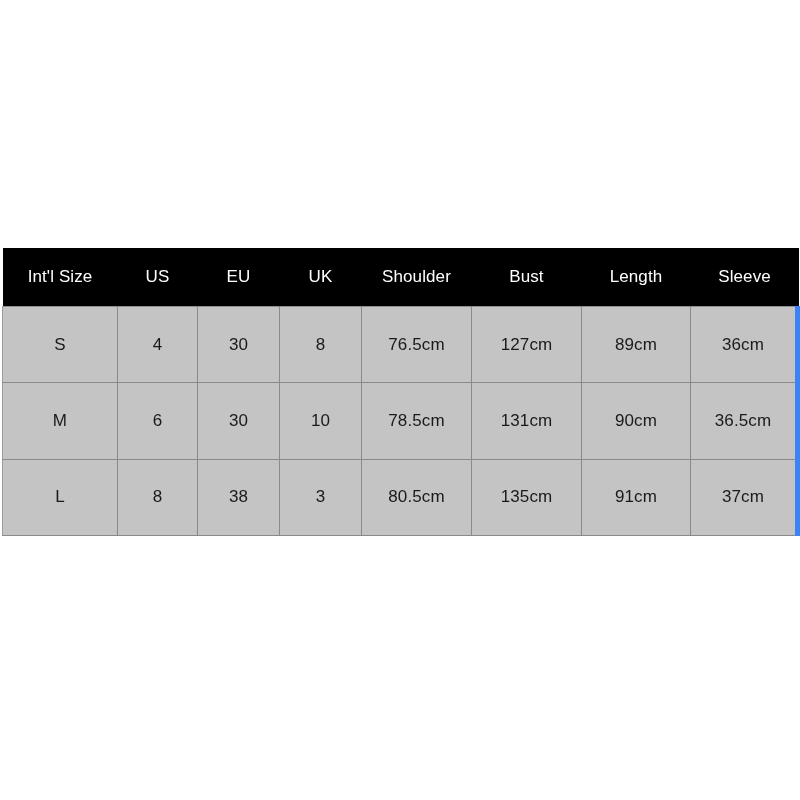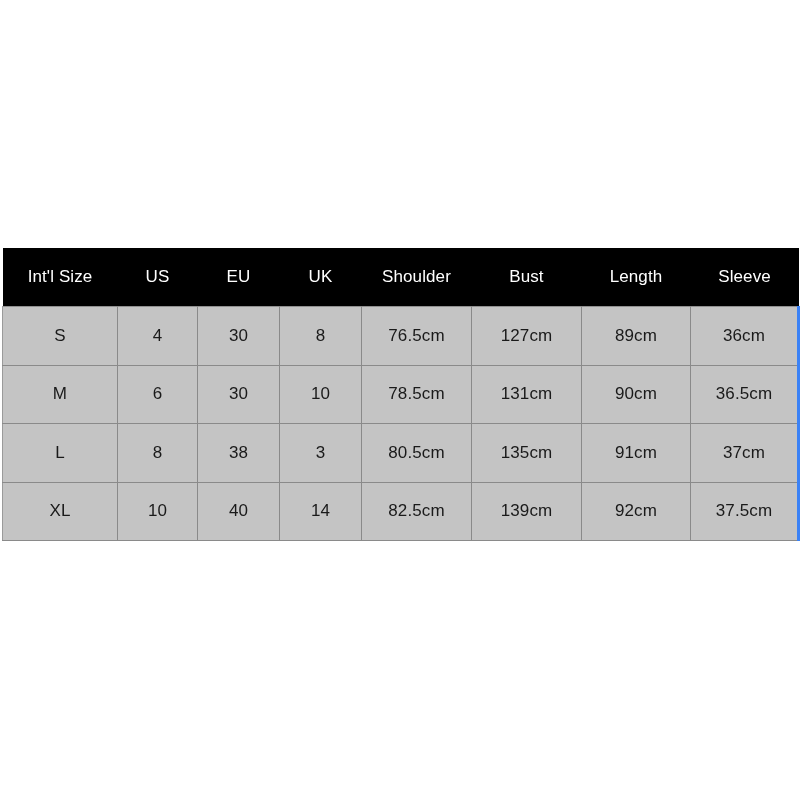--- a/index.html
+++ b/index.html
@@ -60,21 +60,21 @@
     padding: 0;
     border: 1px solid #8a8a8a;
     border-top-color: #909090;
     letter-spacing: 0.1px;
   }
 
   table.size-chart tbody tr td:first-child {
     border-left: 1px solid #9a9a9a;
   }
   table.size-chart tbody tr td:last-child {
-    border-right: 3px solid #3b82f6;
+    border-right: 7px solid #3b82f6;
   }
   table.size-chart tbody tr:last-child td {
     border-bottom: 1px solid #8a8a8a;
   }
 
   
   col.c0 { width: 115px; }
   col.c1 { width: 80px; }
   col.c2 { width: 82px; }
   col.c3 { width: 82px; }
@@ -134,25 +134,15 @@
       <tr>
         <td>L</td>
         <td>8</td>
         <td>38</td>
         <td>3</td>
         <td>80.5cm</td>
         <td>135cm</td>
         <td>91cm</td>
         <td>37cm</td>
       </tr>
-      <tr>
-        <td>XL</td>
-        <td>10</td>
-        <td>40</td>
-        <td>14</td>
-        <td>82.5cm</td>
-        <td>139cm</td>
-        <td>92cm</td>
-        <td>37.5cm</td>
-      </tr>
     </tbody>
   </table>
 </div>
 
 </body></html>

